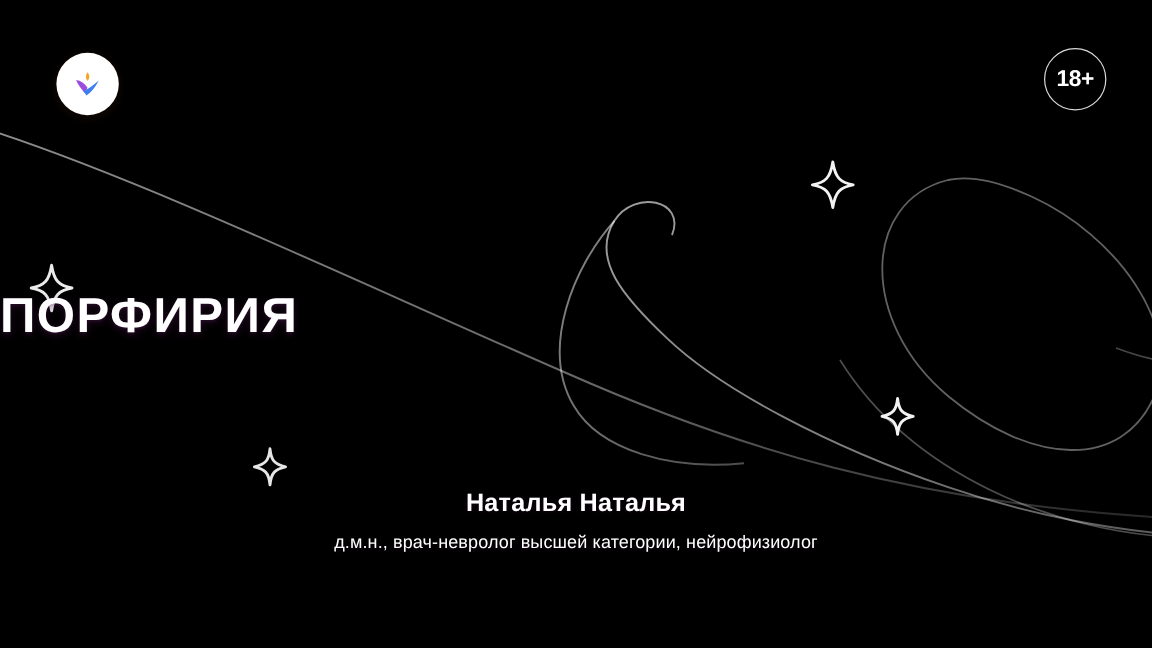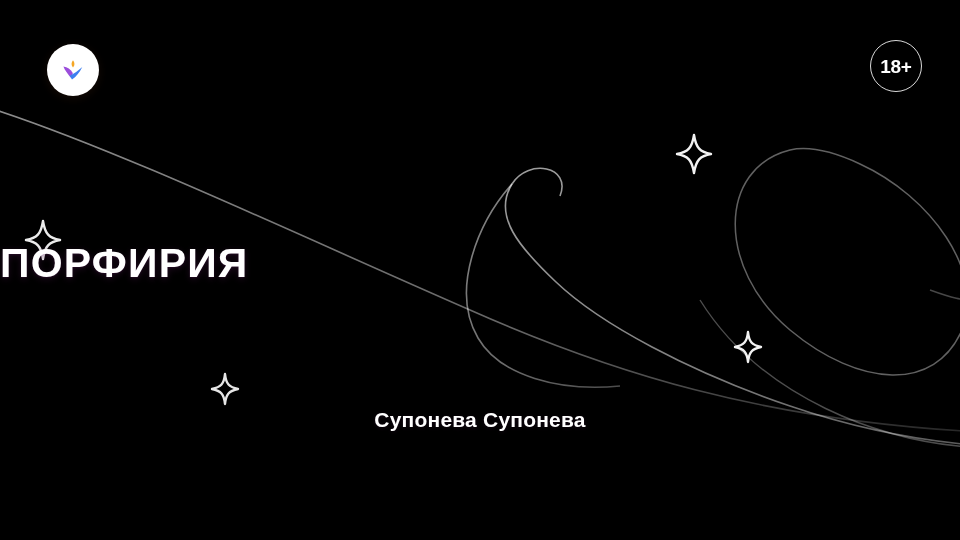--- a/index.html
+++ b/index.html
@@ -171,15 +171,16 @@
                C16.1 18.6 20.3 15.6 24.3 12.0 Z" fill="#3d7ff0"></path>
     </svg>
   </div>
 
   <div class="age-badge">
     <span>18+</span>
   </div>
 
   <h1 class="title">ПОРФИРИЯ</h1>
 
-  <div class="speaker-name">Супонева Супонева</div>
+  <div class="speaker-name">Наталья Наталья</div>
+  <div class="speaker-role">д.м.н., врач-невролог высшей категории, нейрофизиолог</div>
 
 </div>
 
 </body></html>

